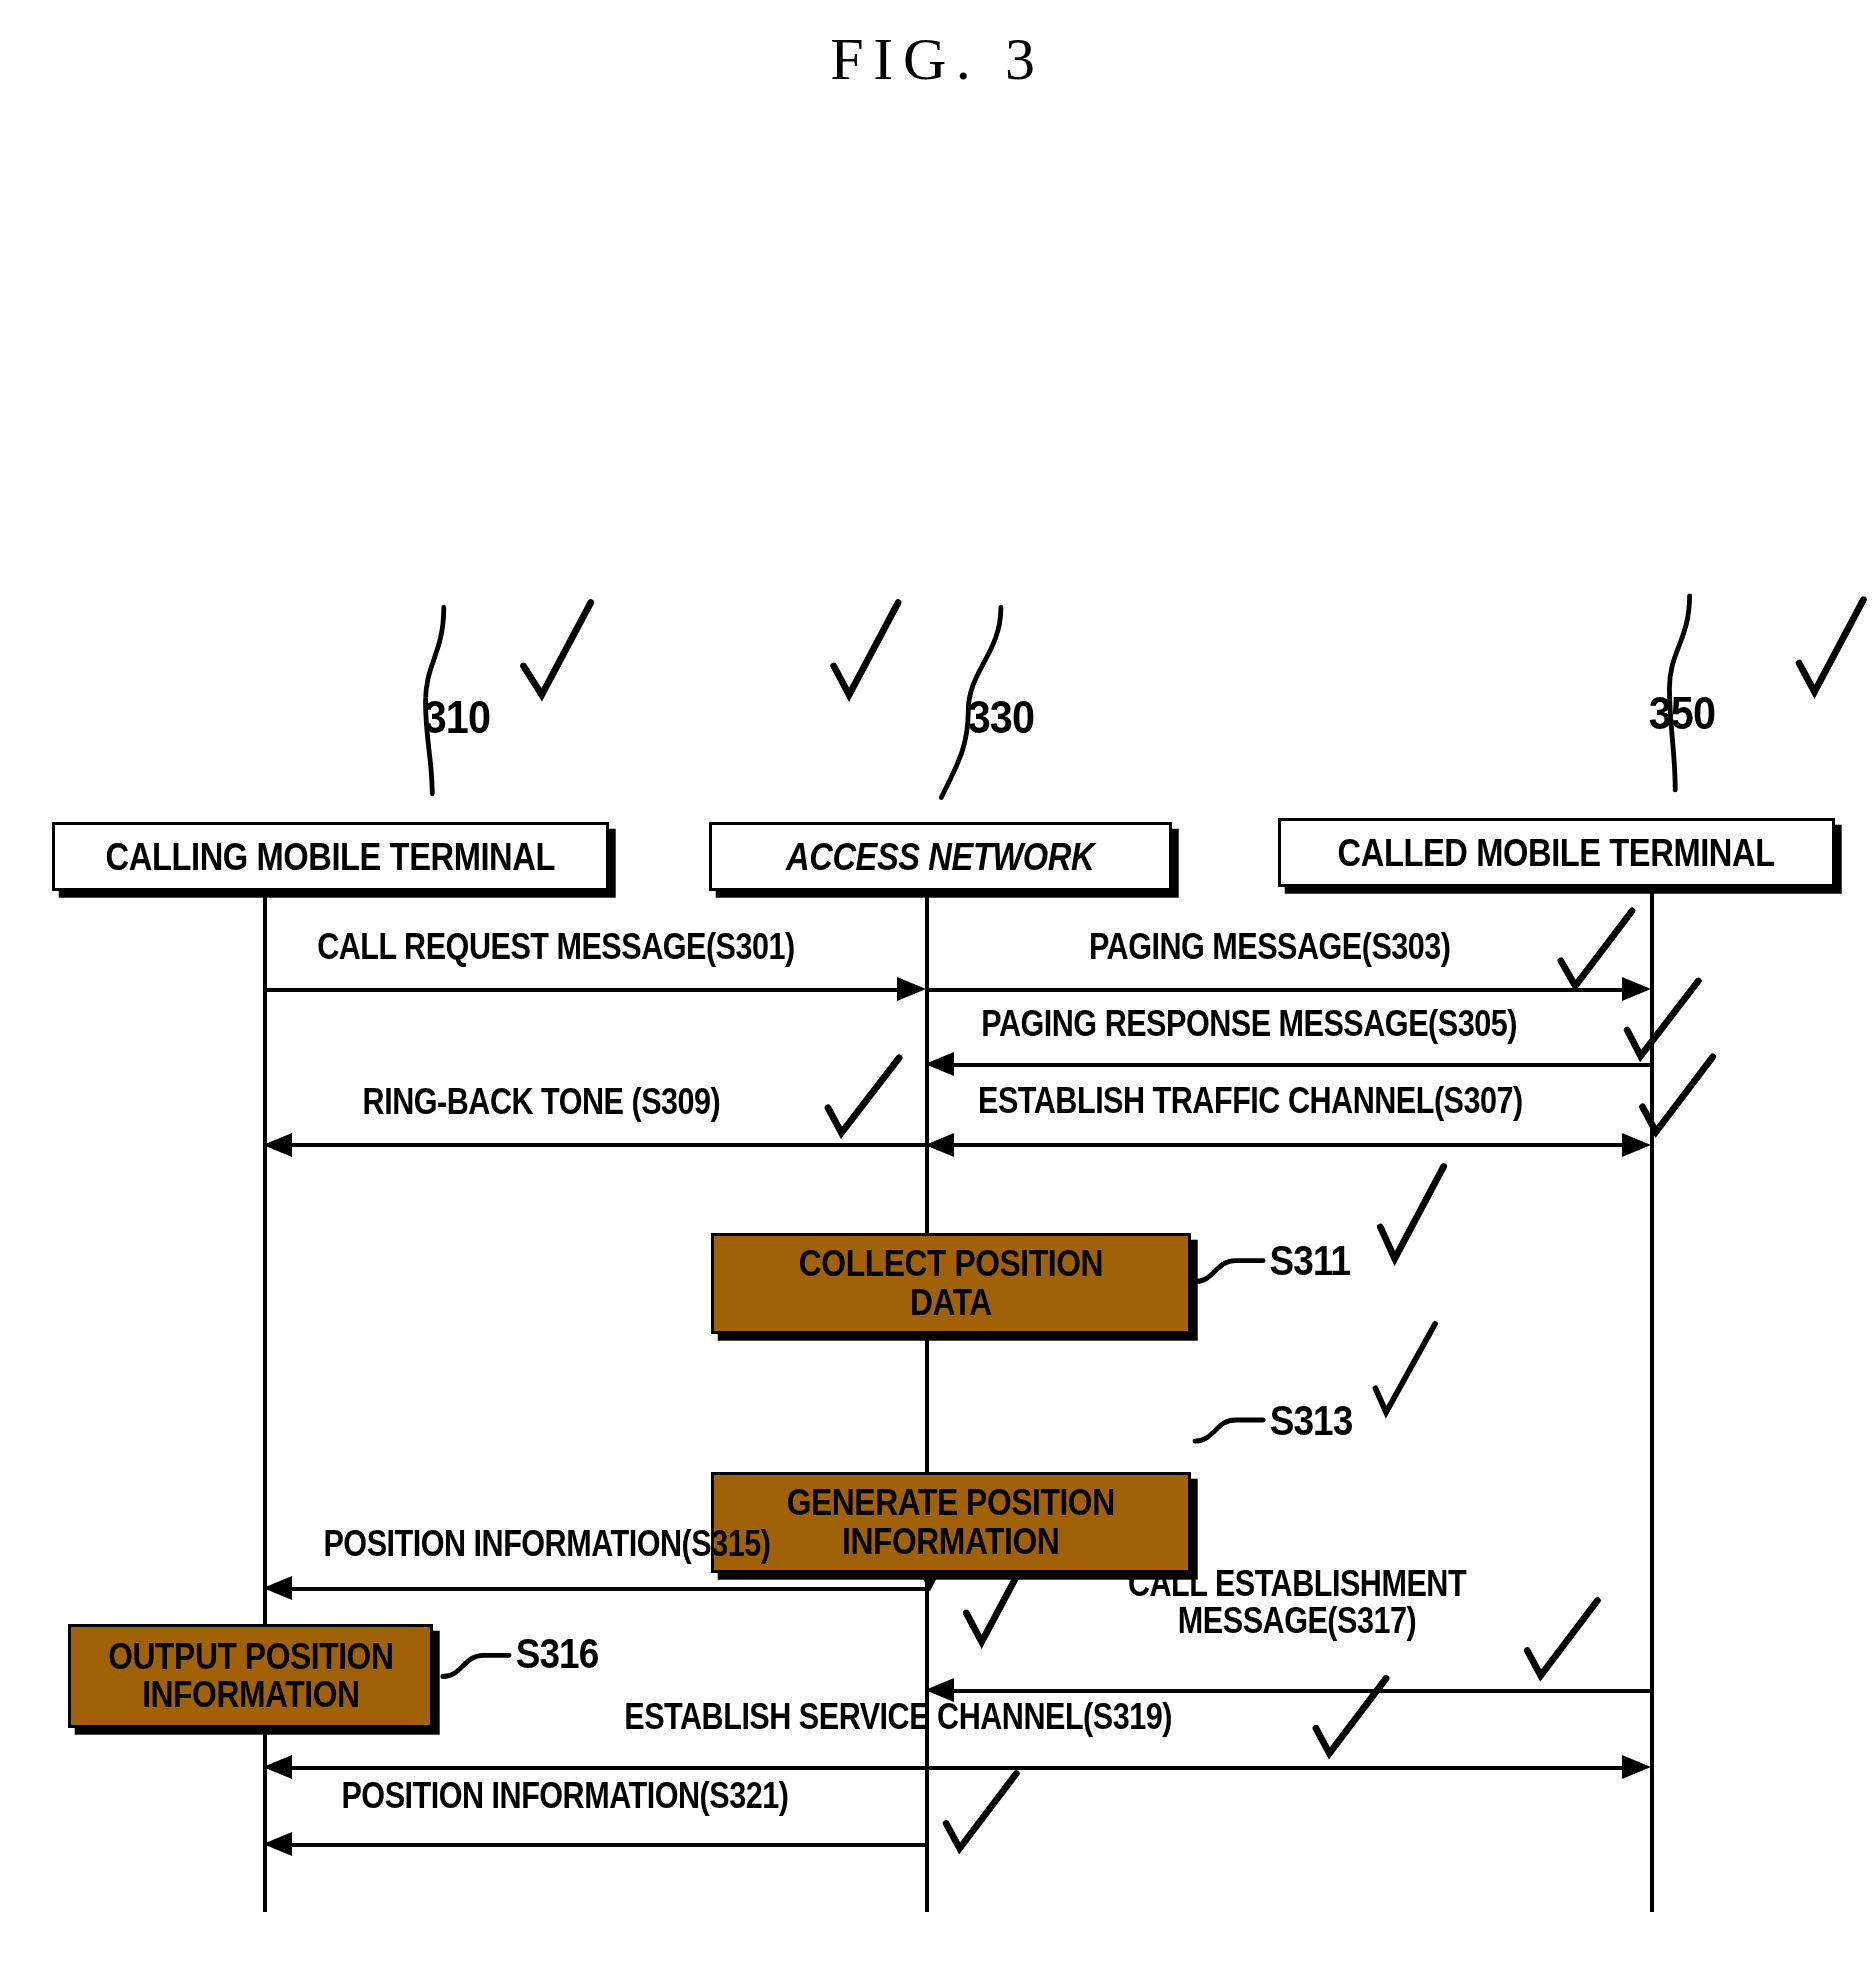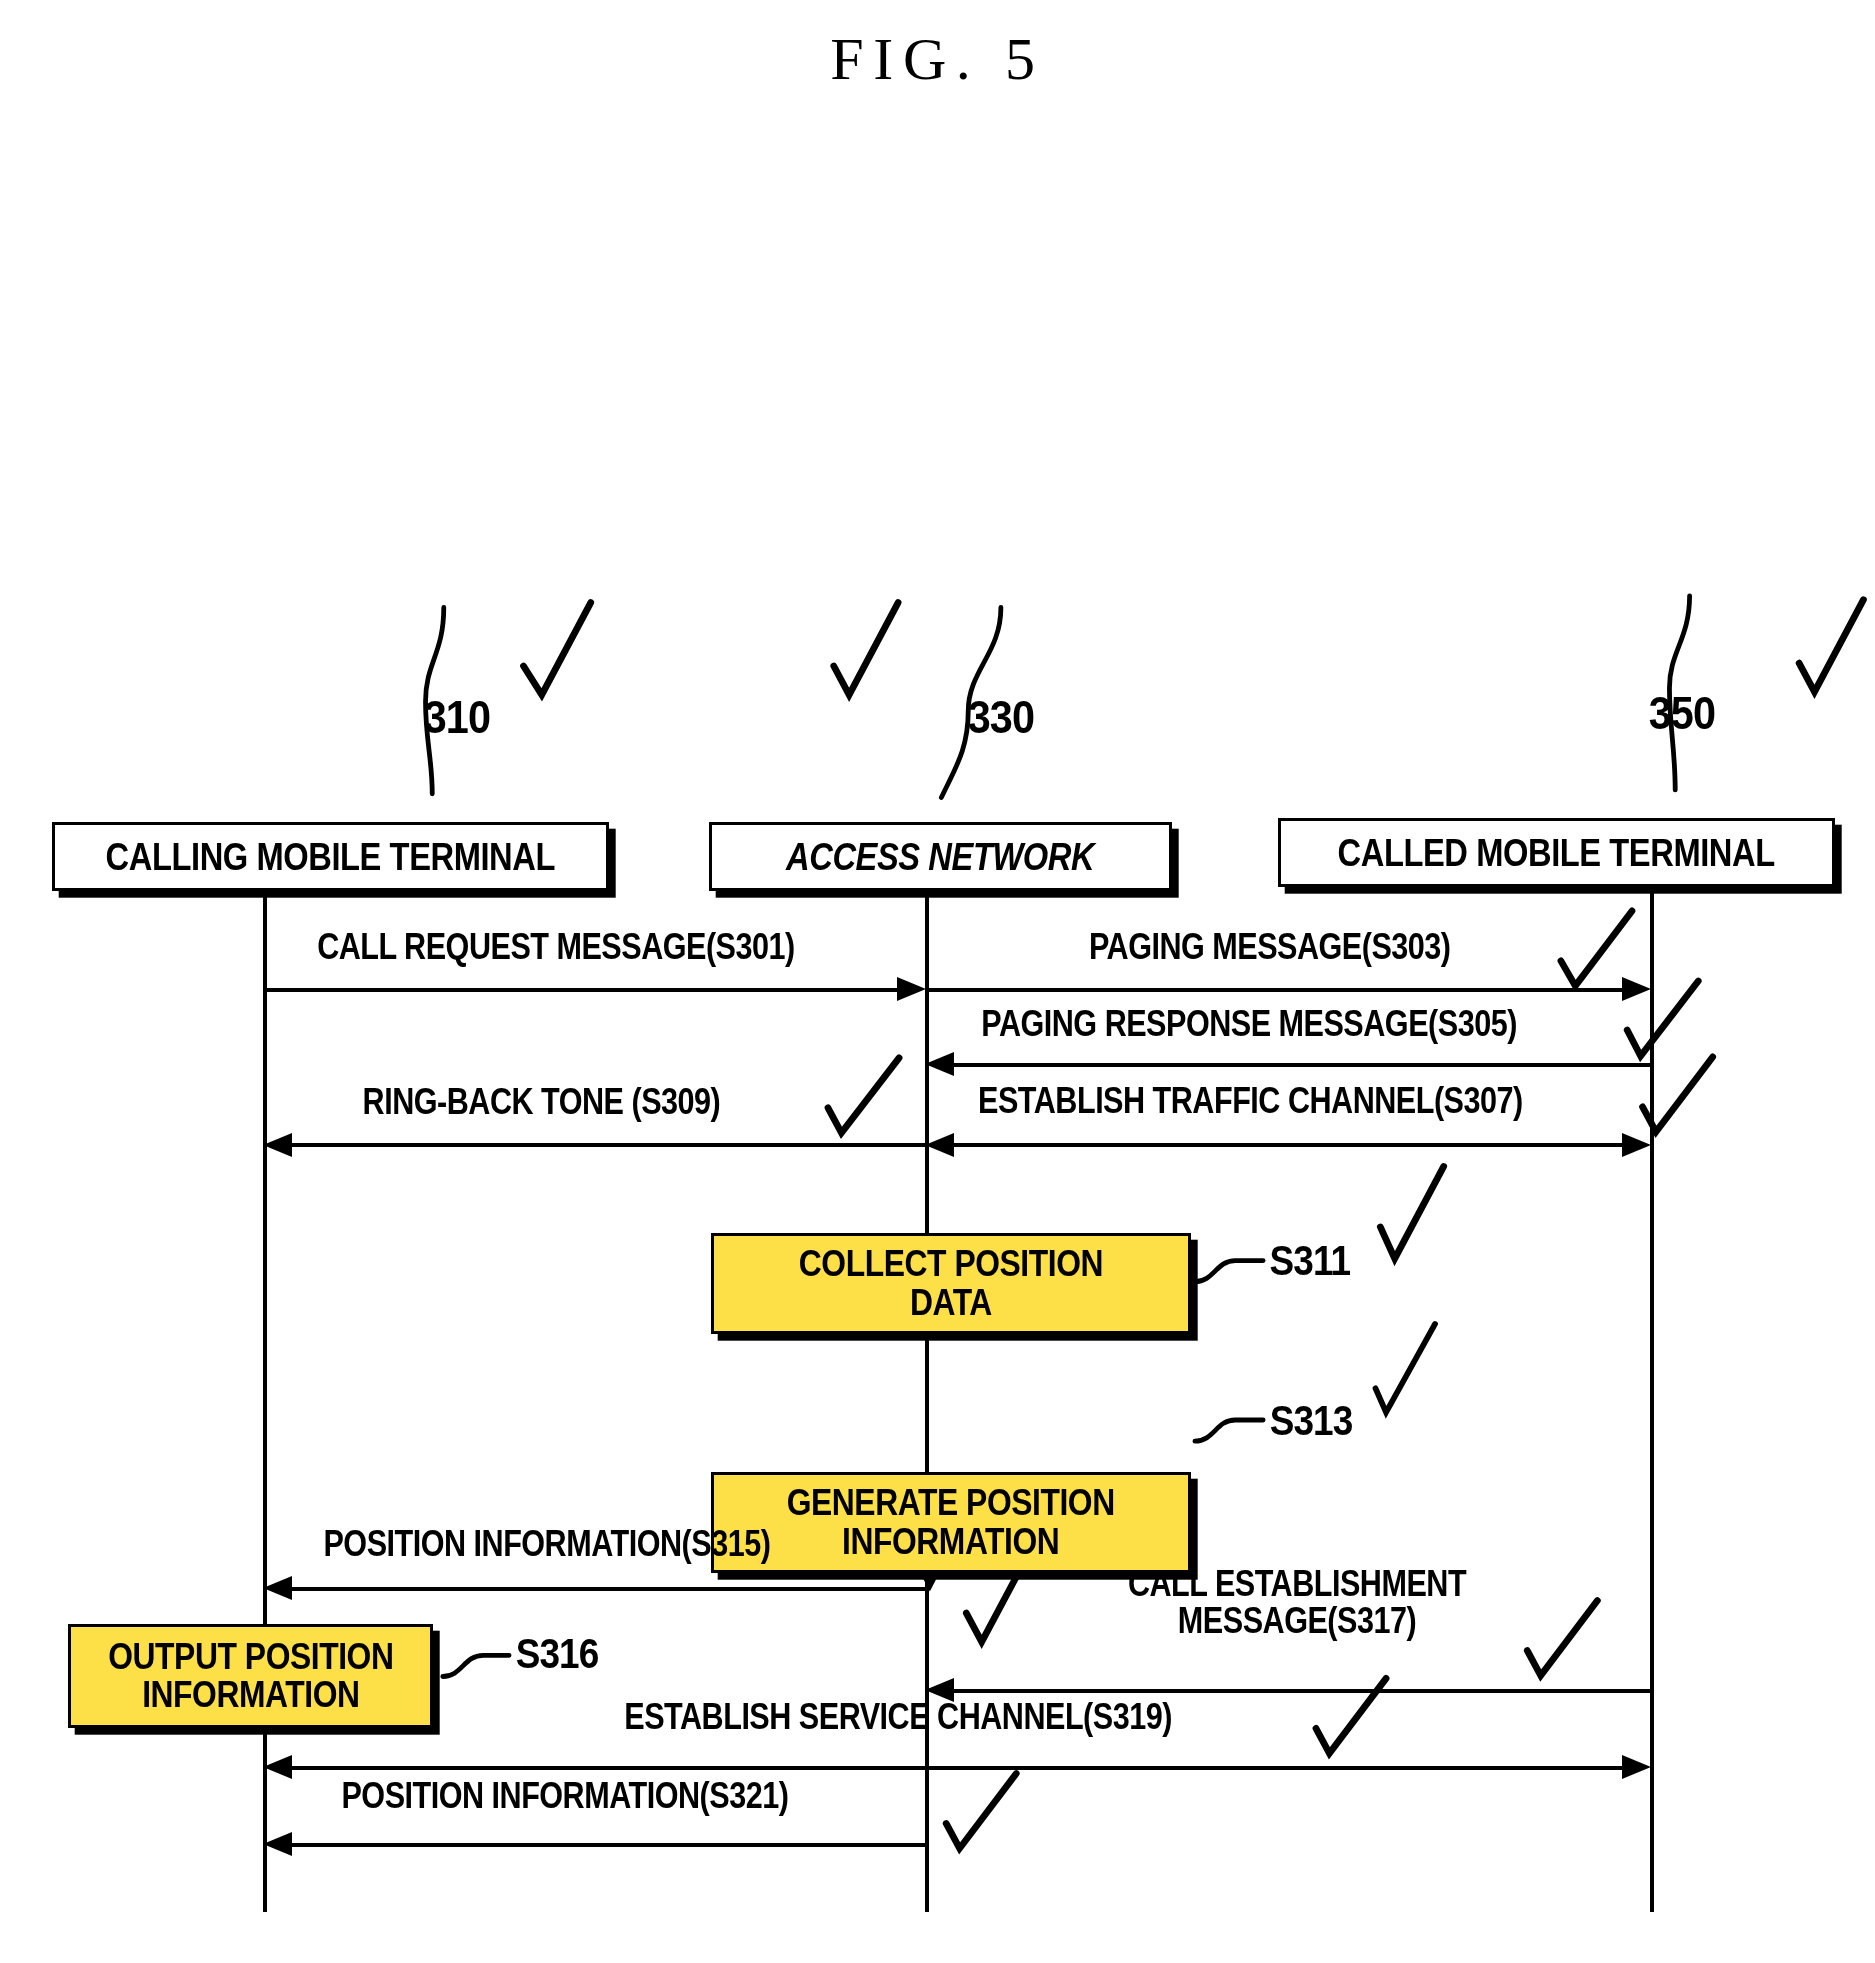--- a/index.html
+++ b/index.html
@@ -87,21 +87,21 @@
     transform: scaleX(0.85);
     white-space: nowrap;
     color: #000;
   }
   .msg-label.two-line { white-space: normal; text-align: center; }
   
   .proc-box {
     position: absolute;
     box-sizing: border-box;
     border: 3.8px solid #000;
-    background: #fde047;
+    background: #a16207;
     box-shadow: 6.7px 6.7px 0 0 #000;
     display: flex;
     align-items: center;
     justify-content: center;
     text-align: center;
   }
   .proc-label {
     font-family: "Liberation Sans", sans-serif;
     font-weight: 700;
     font-size: 37px;
@@ -139,21 +139,21 @@
     width: 1875px;
     height: 1964px;
     pointer-events: none;
   }
 </style>
 </head>
 <body>
 
 <div id="page">
 
-  <div class="fig-title">FIG. 5</div>
+  <div class="fig-title">FIG. 3</div>
 
   <svg id="ink" viewBox="0 0 1952 2044" xmlns="http://www.w3.org/2000/svg">
 
     <g stroke="#000" fill="none" stroke-linecap="round">
 
       <path d="M 545 693 L 564 723 L 615 627" stroke-width="7"></path>
 
       <path d="M 868 693 L 884 723 L 935 627" stroke-width="7"></path>
 
       <path d="M 1873 690 L 1889 720 L 1940 624" stroke-width="7"></path>

